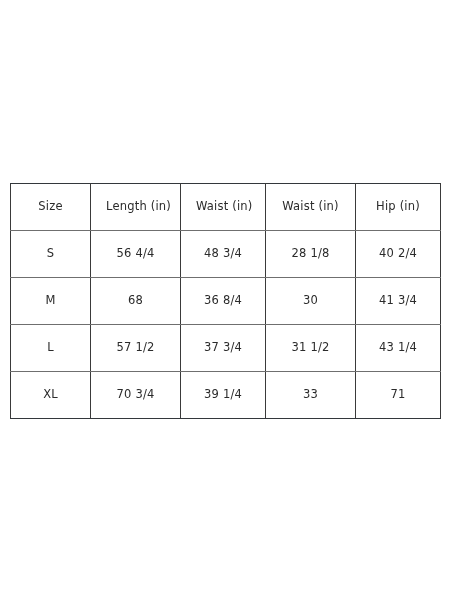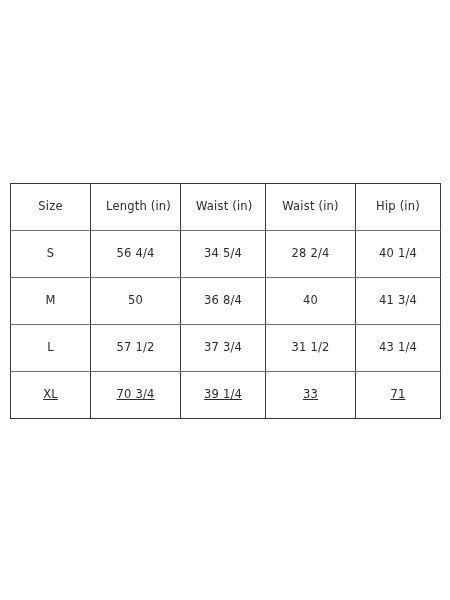--- a/index.html
+++ b/index.html
@@ -57,21 +57,20 @@
     border-top: 1.6px solid #6f6f6f;
     border-bottom: 1.6px solid #6f6f6f;
   }
 
   
   table.size-chart tr:first-child th {
     border-top: 1.4px solid #33373b;
   }
   table.size-chart tr:last-child td {
     border-bottom: 1.4px solid #33373b;
-    text-decoration: underline;
   }
 
   
   col.c-size   { width: 80px; }
   col.c-length { width: 90px; }
   col.c-bust   { width: 85px; }
   col.c-waist  { width: 90px; }
   col.c-hip    { width: 85px; }
 </style>
 </head>
@@ -94,29 +93,29 @@
           <th>Length (in)</th>
           <th>Waist (in)</th>
           <th>Waist (in)</th>
           <th>Hip (in)</th>
         </tr>
       </thead>
       <tbody>
         <tr>
           <td>S</td>
           <td>56 4/4</td>
-          <td>34 5/4</td>
-          <td>28 2/4</td>
-          <td>40 1/4</td>
+          <td>48 3/4</td>
+          <td>28 1/8</td>
+          <td>40 2/4</td>
         </tr>
         <tr>
           <td>M</td>
-          <td>50</td>
+          <td>68</td>
           <td>36 8/4</td>
-          <td>40</td>
+          <td>30</td>
           <td>41 3/4</td>
         </tr>
         <tr>
           <td>L</td>
           <td>57 1/2</td>
           <td>37 3/4</td>
           <td>31 1/2</td>
           <td>43 1/4</td>
         </tr>
         <tr>

